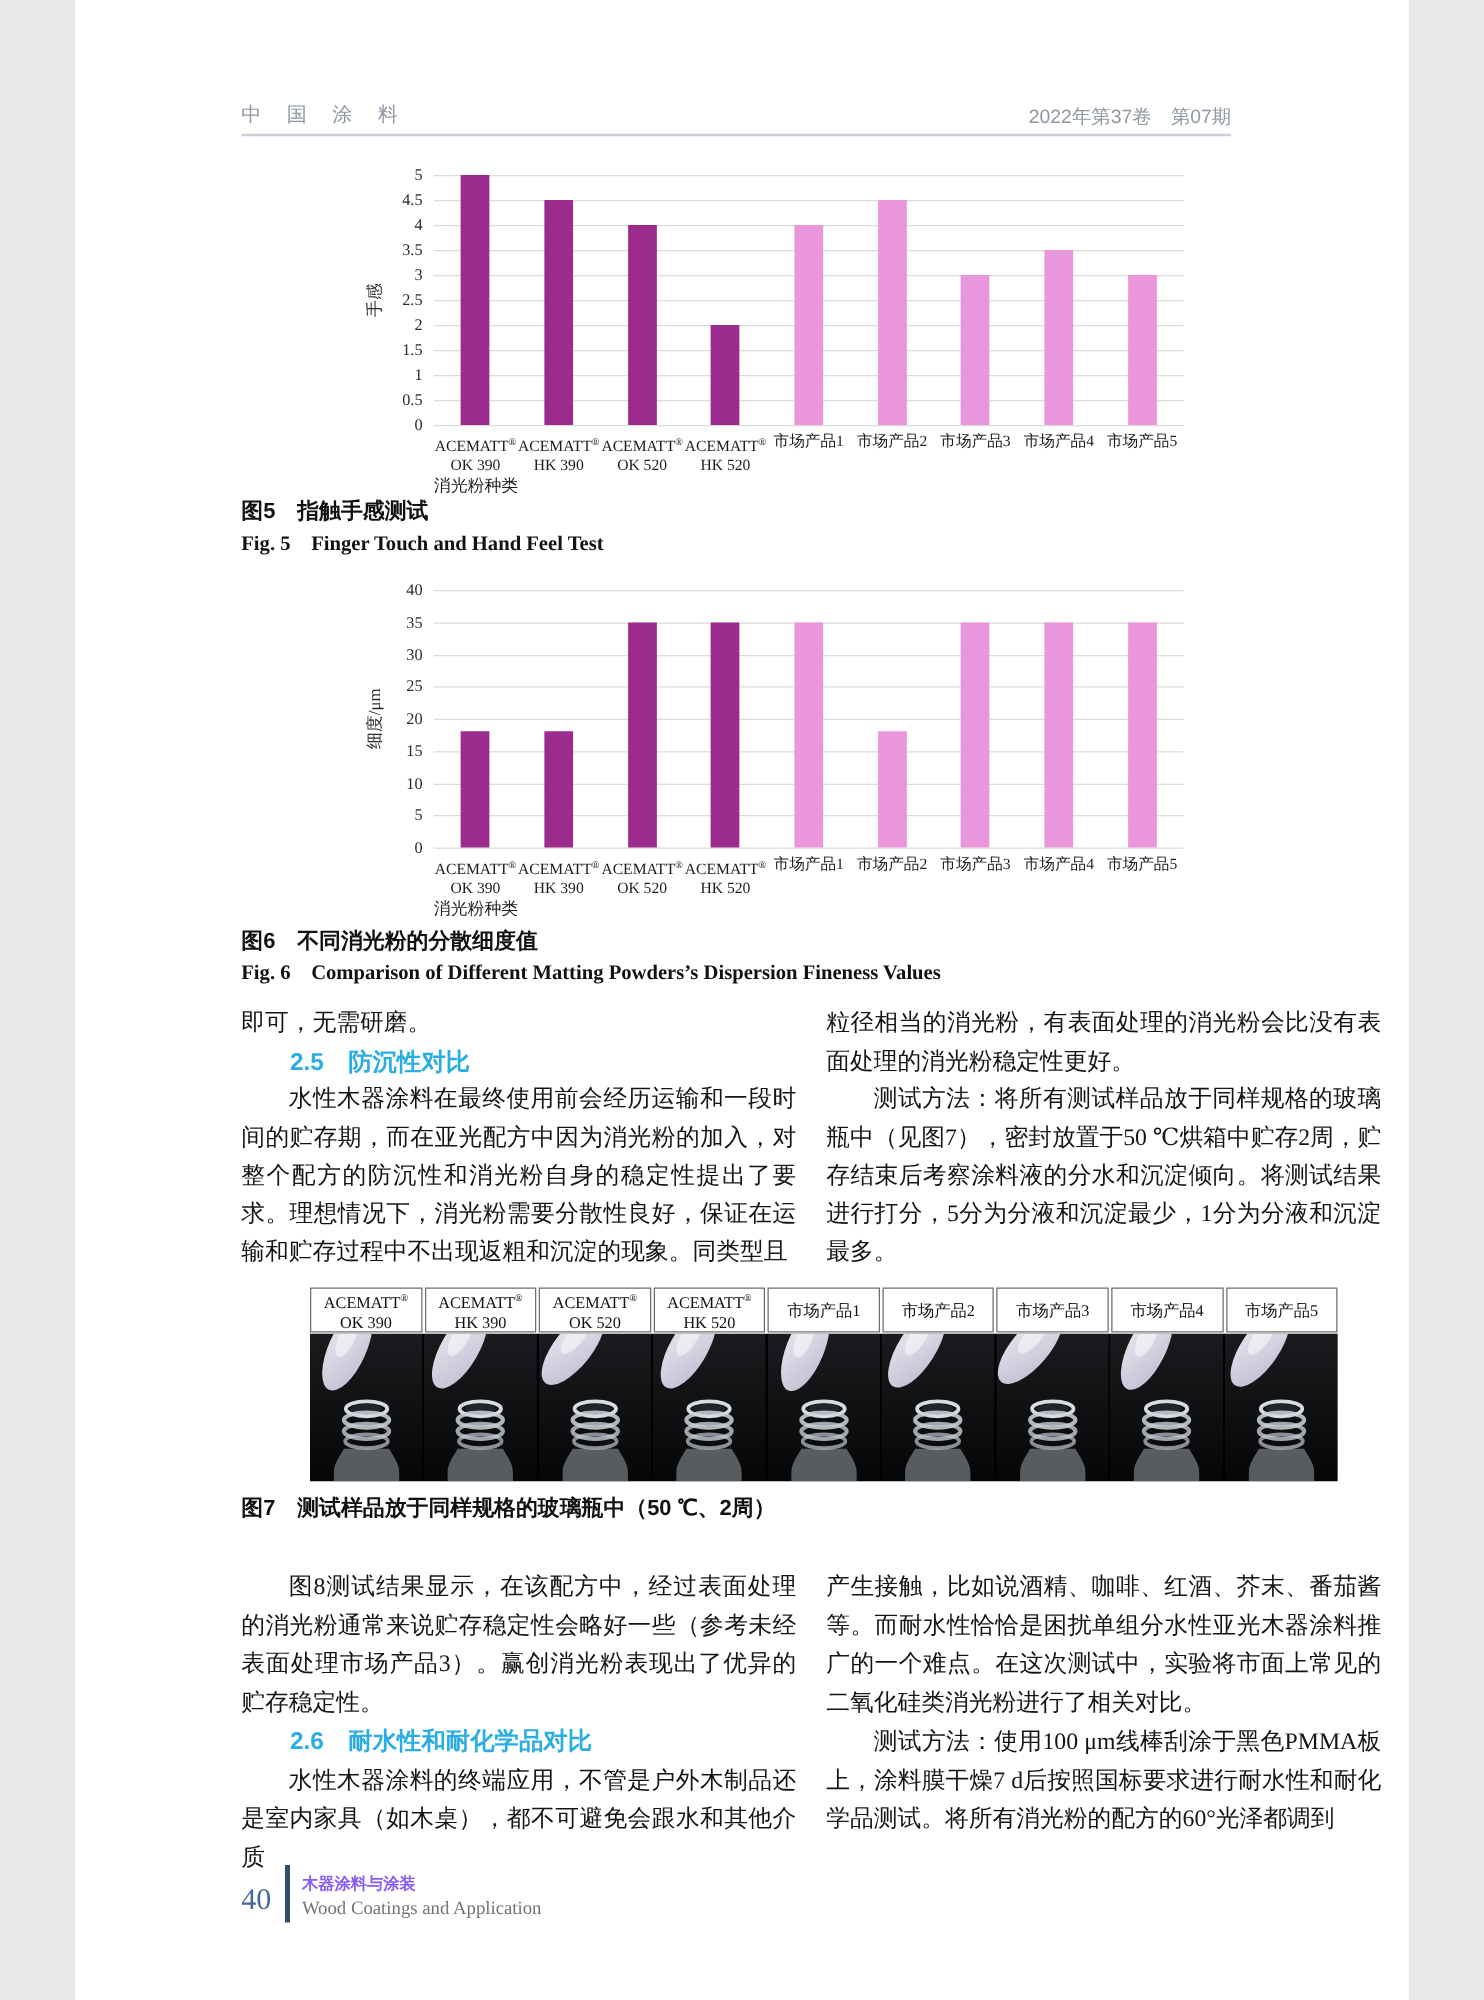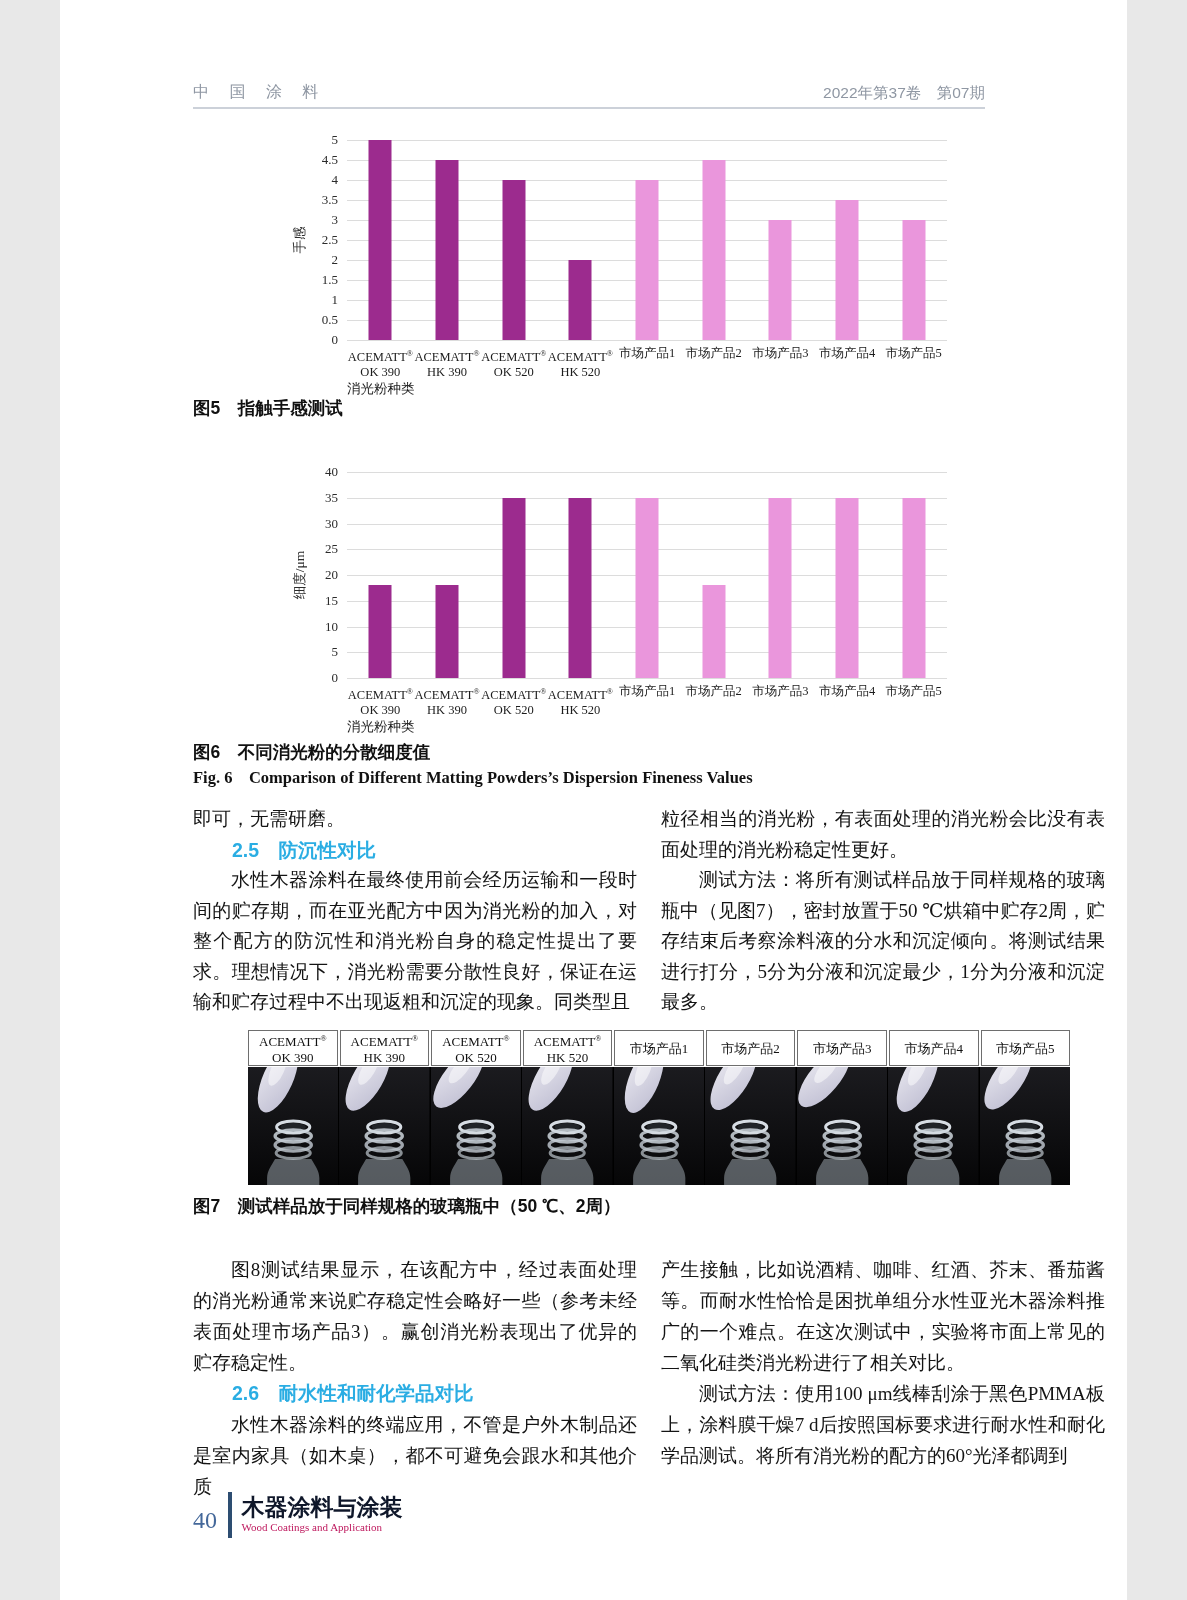--- a/index.html
+++ b/index.html
@@ -61,22 +61,22 @@
              justify-content:center;text-align:center;font-size:13px;line-height:15px;color:#111;}
   .fig7-cell sup{font-size:8px;}
   .fig7-photos{margin-top:1px;display:flex;gap:1px;background:#000;height:118px;}
   .fig7-panel{flex:1;position:relative;overflow:hidden;}
   .fig7-panel svg{display:block;width:100%;height:100%;}
 
   
   .footer{position:absolute;left:133px;top:1492px;display:flex;align-items:center;}
   .pg-num{font-size:24px;color:#44689a;margin-right:11px;margin-top:10px;}
   .f-bar{width:3.5px;height:46px;background:#2d4d71;margin-right:10px;}
-  .f-cn{font-family:"Liberation Sans",sans-serif;font-weight:bold;font-size:23px;color:#0f172a;line-height:24px;}
-  .f-en{font-size:11px;color:#be185d;line-height:16px;}
+  .f-cn{font-family:"Liberation Sans",sans-serif;font-weight:bold;font-size:13px;color:#8b5cf6;line-height:24px;}
+  .f-en{font-size:15px;color:#737373;line-height:16px;}
 </style>
 </head>
 <body>
 
 <div class="page">
 
   <svg width="0" height="0" style="position:absolute">
     <defs>
       <linearGradient id="bgG" x1="0" y1="0" x2="0" y2="1">
         <stop offset="0" stop-color="#1b1b1f"></stop>
@@ -177,20 +177,21 @@
         <div class="cat">
           <div>市场产品4</div>
         </div>
         <div class="cat">
           <div>市场产品5</div>
         </div>
       </div>
     <div class="xlab">消光粉种类</div>
   </div>
   <div class="cap cap-cn" id="cap5cn">图5　指触手感测试</div>
+  <div class="cap cap-en" id="cap5en">Fig. 5　Finger Touch and Hand Feel Test</div>
 
   <div class="chart" id="chart2">
     <div class="ylab">细度/μm</div>
     <div class="plot">
         <div class="grid" style="top: 0%;"></div>
         <div class="ytick" style="top: 0%;">40</div>
         <div class="grid" style="top: 12.5%;"></div>
         <div class="ytick" style="top: 12.5%;">35</div>
         <div class="grid" style="top: 25%;"></div>
         <div class="ytick" style="top: 25%;">30</div>

